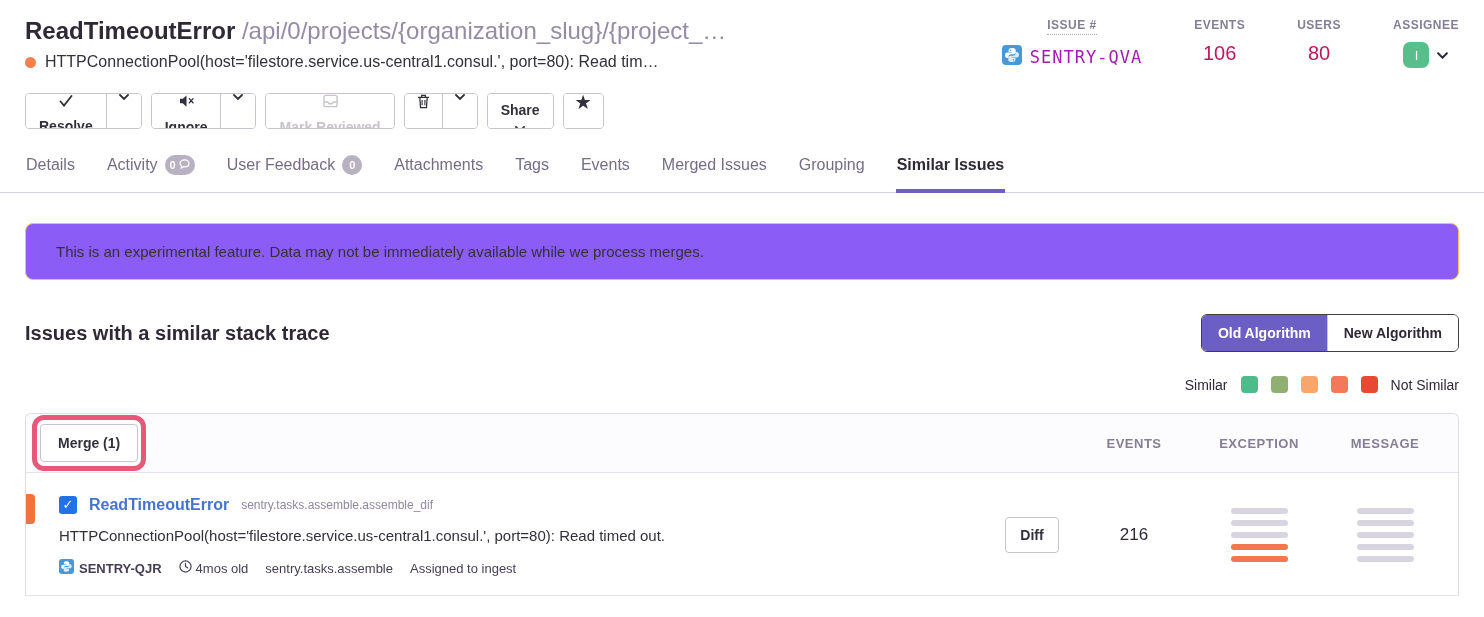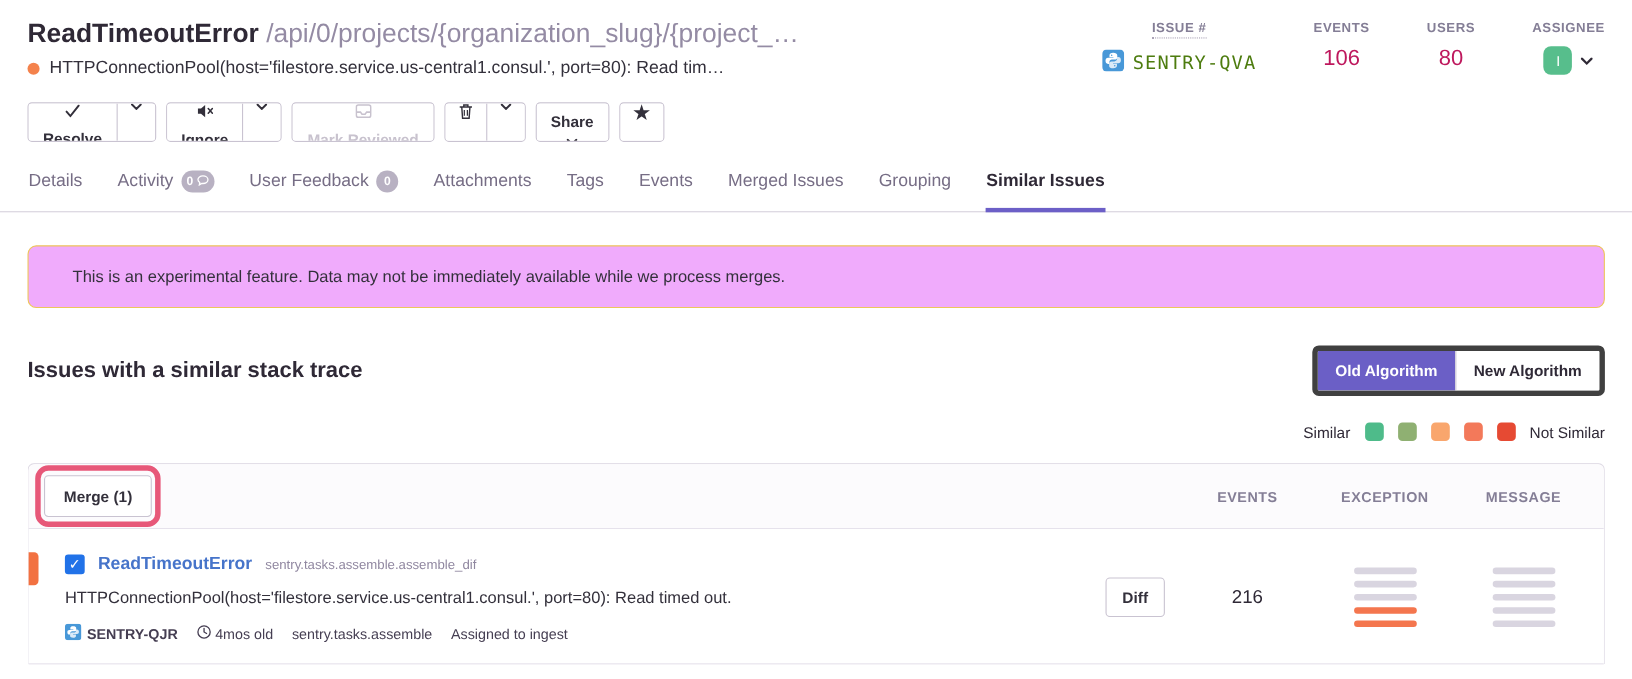--- a/index.html
+++ b/index.html
@@ -13,21 +13,21 @@
   .title-line { font-size: 24px; font-weight: bold; line-height: 34px; white-space: nowrap; text-align: right; }
   .title-sub { font-weight: normal; color: #948ba4; }
   .culprit-line { display: flex; align-items: center; gap: 9px; font-size: 16px; line-height: 28px; color: #33303b; white-space: nowrap; }
   .level-dot { width: 11px; height: 11px; border-radius: 50%; background: #f4824c; flex: 0 0 auto; }
   .header-stats { display: flex; gap: 52px; padding-top: 4px; flex: 0 0 auto; }
   .stat { display: flex; flex-direction: column; align-items: center; gap: 10px; }
   .stat-label { font-size: 12px; font-weight: bold; letter-spacing: .5px; color: #847e96; }
   .stat-label.dotted { border-bottom: 1px dotted #aaa2b6; padding-bottom: 2px; }
   .stat-value { font-size: 20px; }
   .stat-value.blue { color: #be185d; }
-  .issue-id { display: flex; align-items: center; gap: 8px; font-family: "DejaVu Sans Mono", monospace; font-size: 17px; color: #4d7c0f; letter-spacing: 1px; }
+  .issue-id { display: flex; align-items: center; gap: 8px; font-family: "DejaVu Sans Mono", monospace; font-size: 17px; color: #a21caf; letter-spacing: 1px; }
   .assignee-wrap { display: flex; align-items: center; gap: 8px; cursor: pointer; }
   .avatar { width: 26px; height: 26px; border-radius: 7px; background: #57be8c; color: #fff; font-size: 13px; display: flex; align-items: center; justify-content: center; }
   .chev { color: #2f2936; display: inline-flex; }
 
   
   .toolbar { display: flex; gap: 9px; margin-top: 17px; align-items: stretch; }
   .btn-group { display: flex; border: 1px solid #c9c3d1; border-radius: 4px; background: #fff; overflow: hidden; }
   .btn { display: flex; align-items: center; gap: 8px; padding: 0 13px; height: 34px; font-size: 14px; font-weight: bold; color: #33303b; background: #fff; border: none; cursor: pointer; font-family: inherit; flex-direction: column; }
   .btn .chev { color: #33303b; }
   .seg + .seg { border-left: 1px solid #c9c3d1; }
@@ -37,26 +37,26 @@
   .star-glyph { font-size: 17px; line-height: 1; }
 
   
   .tabs-wrap { border-bottom: 1px solid #d6d1dc; margin-top: 20px; }
   .tabs { display: flex; gap: 30px; padding-left: 25px; }
   .tab { display: flex; align-items: center; gap: 7px; font-size: 16px; color: #766d85; padding: 6px 1px 14px; cursor: pointer; border-bottom: 4px solid transparent; margin-bottom: -1px; }
   .tab.active { color: #2f2936; font-weight: bold; border-bottom-color: #6c5fc7; }
   .tab-badge { background: #b8b1c2; color: #fff; font-size: 11px; font-weight: bold; border-radius: 10px; min-width: 20px; height: 20px; display: inline-flex; align-items: center; justify-content: center; gap: 3px; padding: 0 5px; }
 
   
-  .banner { margin: 30px 25px 0; background: #f0abfc; border: 1px solid #edc65a; border-radius: 8px; height: 57px; display: flex; align-items: center; padding: 0 40px; font-size: 15px; color: #33303b; }
+  .banner { margin: 30px 25px 0; background: #8b5cf6; border: 1px solid #edc65a; border-radius: 8px; height: 57px; display: flex; align-items: center; padding: 0 30px; font-size: 15px; color: #33303b; }
 
   
   .section-head { display: flex; justify-content: space-between; align-items: center; margin-top: 34px; }
   .section-title { font-size: 20px; font-weight: bold; }
-  .toggle-group { display: flex; border-radius: 6px; overflow: hidden; border: 5px solid #404040; }
+  .toggle-group { display: flex; border-radius: 6px; overflow: hidden; border: 1px solid #404040; }
   .toggle-btn { height: 36px; padding: 0 16px; font-size: 14px; font-weight: bold; display: flex; align-items: center; background: #fff; color: #2f2936; border: none; cursor: pointer; font-family: inherit; }
   .toggle-btn.active { background: #6b5fc6; color: #fff; }
   .toggle-btn + .toggle-btn { border-left: 1px solid #c9c3d1; }
 
   
   .legend { display: flex; justify-content: flex-end; align-items: center; gap: 13px; margin-top: 24px; font-size: 14px; color: #2f2936; }
   .swatch { width: 17px; height: 17px; border-radius: 4px; display: inline-block; }
 
   
   .sim-table { margin: 20px 25px 0; border: 1px solid #e0dce6; border-bottom: none; border-radius: 6px 6px 0 0; }

